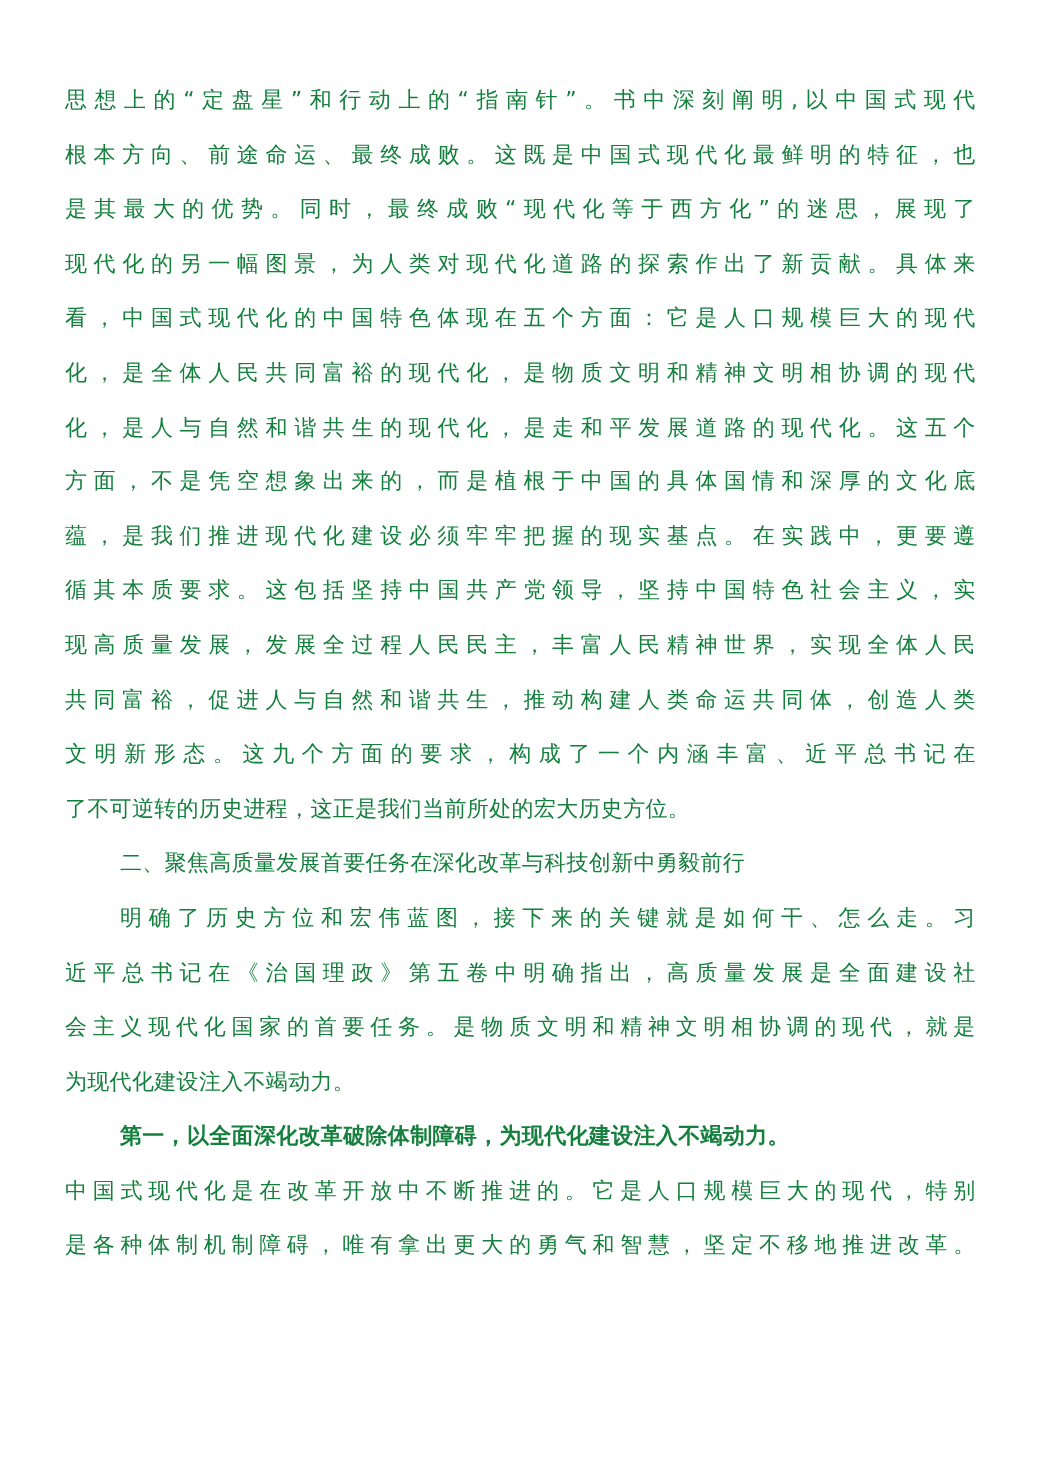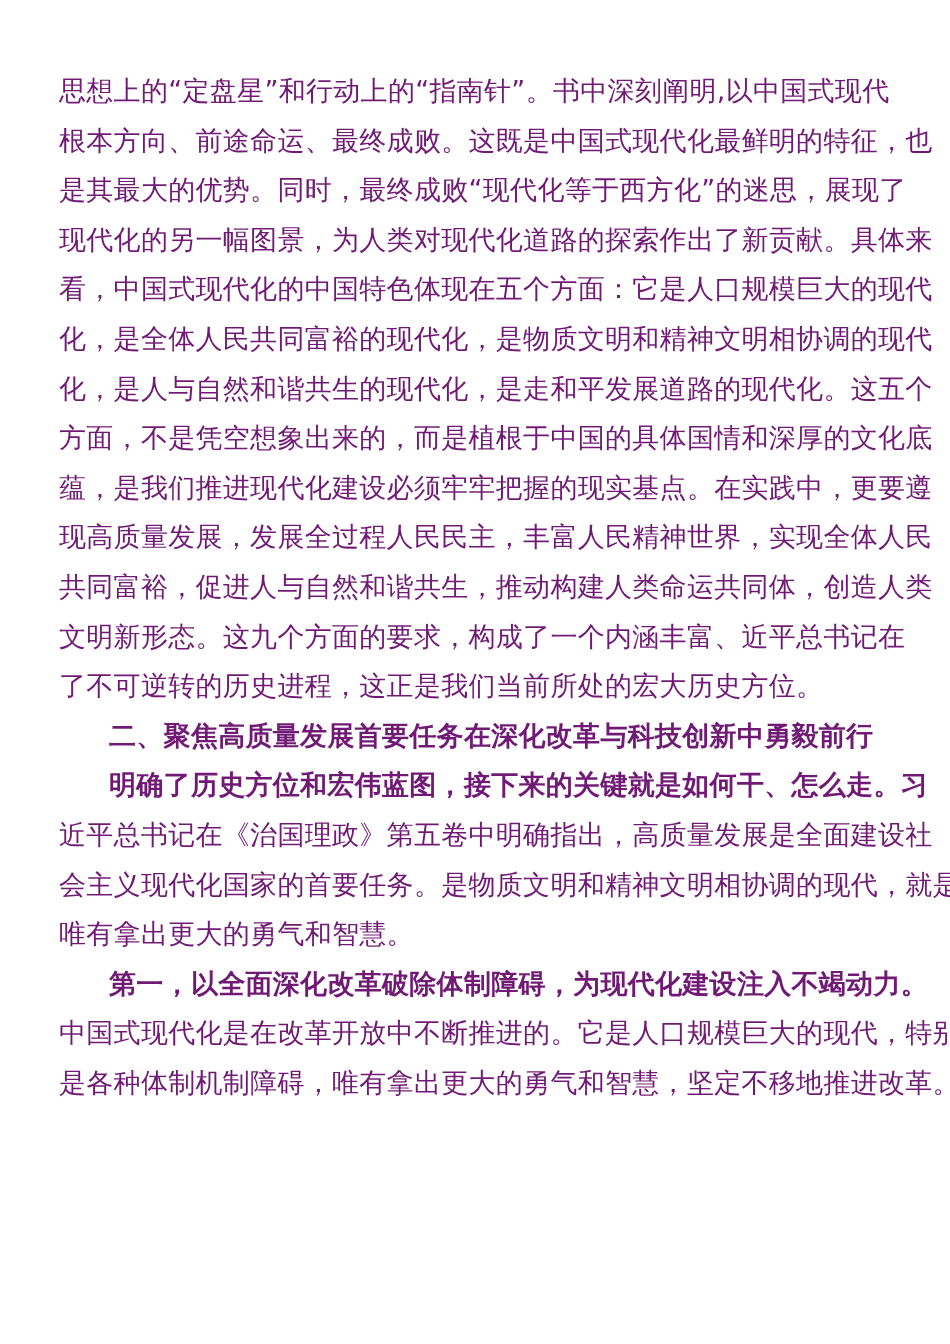--- a/index.html
+++ b/index.html
@@ -3,58 +3,59 @@
 <meta charset="utf-8">
 <style>
   html, body { margin: 0; padding: 0; background: #ffffff; }
   body { width: 950px; height: 1344px; position: relative; overflow: hidden; }
   .page {
     position: absolute;
     left: 59px;
     top: 66px;
     width: 828px;
     font-family: "DejaVu Sans", "Liberation Sans", sans-serif;
-    font-size: 27px;
+    font-size: 20px;
     line-height: 49.6px;
-    color: #701a75;
+    color: #15803d;
     letter-spacing: 0.3px;
   }
   .line { white-space: nowrap; height: 49.6px; text-align: justify; text-align-last: justify; }
   .line.last { text-align-last: left; }
-  .indent { padding-left: 50px; font-weight: bold; }
+  .indent { padding-left: 50px; }
   .bold { font-weight: bold; }
   .heading { text-align-last: left; }
 </style>
 </head>
 <body>
 
 <div class="page">
   <div>
     <div class="line">思想上的“定盘星”和行动上的“指南针”。书中深刻阐明,以中国式现代</div>
     <div class="line">根本方向、前途命运、最终成败。这既是中国式现代化最鲜明的特征，也</div>
     <div class="line">是其最大的优势。同时，最终成败“现代化等于西方化”的迷思，展现了</div>
     <div class="line">现代化的另一幅图景，为人类对现代化道路的探索作出了新贡献。具体来</div>
     <div class="line">看，中国式现代化的中国特色体现在五个方面：它是人口规模巨大的现代</div>
     <div class="line">化，是全体人民共同富裕的现代化，是物质文明和精神文明相协调的现代</div>
     <div class="line">化，是人与自然和谐共生的现代化，是走和平发展道路的现代化。这五个</div>
     <div class="line">方面，不是凭空想象出来的，而是植根于中国的具体国情和深厚的文化底</div>
     <div class="line">蕴，是我们推进现代化建设必须牢牢把握的现实基点。在实践中，更要遵</div>
+    <div class="line">循其本质要求。这包括坚持中国共产党领导，坚持中国特色社会主义，实</div>
     <div class="line">现高质量发展，发展全过程人民民主，丰富人民精神世界，实现全体人民</div>
     <div class="line">共同富裕，促进人与自然和谐共生，推动构建人类命运共同体，创造人类</div>
     <div class="line">文明新形态。这九个方面的要求，构成了一个内涵丰富、近平总书记在</div>
     <div class="line last">了不可逆转的历史进程，这正是我们当前所处的宏大历史方位。</div>
   </div>
 
   <div class="line indent heading">二、聚焦高质量发展首要任务在深化改革与科技创新中勇毅前行</div>
 
   <div>
     <div class="line indent">明确了历史方位和宏伟蓝图，接下来的关键就是如何干、怎么走。习</div>
     <div class="line">近平总书记在《治国理政》第五卷中明确指出，高质量发展是全面建设社</div>
     <div class="line">会主义现代化国家的首要任务。是物质文明和精神文明相协调的现代，就是</div>
-    <div class="line last">唯有拿出更大的勇气和智慧。</div>
+    <div class="line last">为现代化建设注入不竭动力。</div>
   </div>
 
   <div class="line indent bold heading">第一，以全面深化改革破除体制障碍，为现代化建设注入不竭动力。</div>
 
   <div>
     <div class="line">中国式现代化是在改革开放中不断推进的。它是人口规模巨大的现代，特别</div>
     <div class="line">是各种体制机制障碍，唯有拿出更大的勇气和智慧，坚定不移地推进改革。</div>
   </div>
 </div>
 

